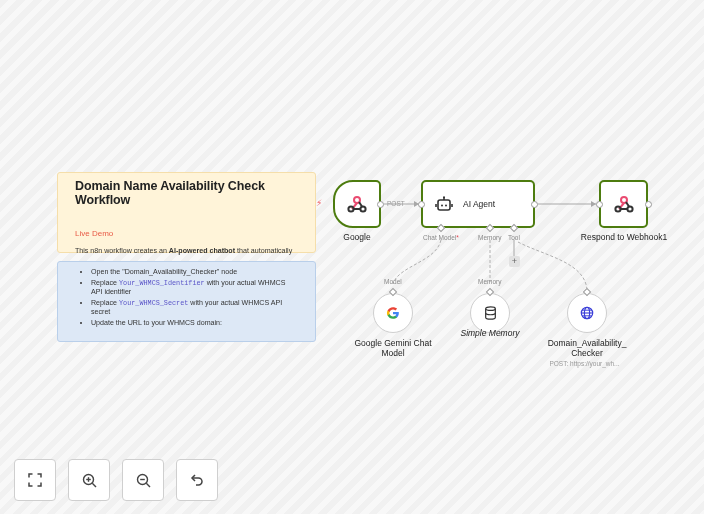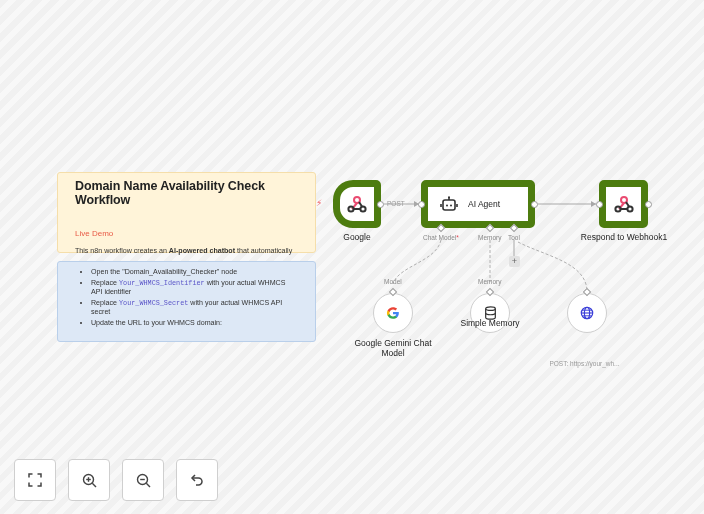--- a/index.html
+++ b/index.html
@@ -25,21 +25,21 @@
   .sticky .sub { font-size: 8px; color: #e85a46; margin: 22px 0 4px 0; }
   .sticky p { margin: 0; font-size: 7.1px; line-height: 18px; color: #333; }
   .sticky ul { margin: 0; padding-left: 16px; font-size: 7.1px; line-height: 9.6px; color: #333; }
   .sticky li { margin-bottom: 1px; }
   .code { font-family: "Liberation Mono", monospace; color: #5a55c8; font-size: 6.8px; }
   .sticky .url { display: block; font-family: "Liberation Mono", monospace; color: #5a55c8; font-size: 6.8px; }
 
   
   .node {
     position: absolute; box-sizing: border-box; background: #fff;
-    border: 7px solid #4d7c0f; border-radius: 5px;
+    border: 2px solid #4d7c0f; border-radius: 5px;
     display: flex; align-items: center; justify-content: center;
   }
   .node.trigger { border-radius: 20px 5px 5px 20px; }
   .node-label {
     position: absolute; font-size: 8.5px; color: #222; text-align: center;
     line-height: 10px;
   }
   .node-sub { position: absolute; font-size: 6.5px; color: #999; text-align: center; }
   .circle-node {
     position: absolute; box-sizing: border-box; width: 40px; height: 40px; border-radius: 50%;
@@ -174,32 +174,33 @@
 
   <div class="conn-label" style="left:478px; top:278px;">Memory</div>
   <div class="circle-node" style="left:470px; top:293px;">
     <svg width="13" height="14" viewBox="0 0 14 16">
       <ellipse cx="7" cy="3" rx="5.5" ry="2" fill="none" stroke="#333" stroke-width="1.4"></ellipse>
       <path d="M1.5 3 V13 C1.5 14.2 4 15 7 15 C10 15 12.5 14.2 12.5 13 V3" fill="none" stroke="#333" stroke-width="1.4"></path>
       <path d="M1.5 8 C1.5 9.2 4 10 7 10 C10 10 12.5 9.2 12.5 8" fill="none" stroke="#333" stroke-width="1.4"></path>
     </svg>
   </div>
   <div class="diamond" style="left:487px; top:289px;"></div>
-  <div class="node-label" style="left:450px; top:318px; width:80px;">Simple Memory</div>
+  <div class="node-label" style="left:450px; top:328px; width:80px;font-style:italic;">Simple Memory</div>
 
   <div class="circle-node" style="left:567px; top:293px;">
     <svg width="14" height="14" viewBox="0 0 16 16">
       <circle cx="8" cy="8" r="6.5" fill="none" stroke="#3b3fd8" stroke-width="1.4"></circle>
       <ellipse cx="8" cy="8" rx="3" ry="6.5" fill="none" stroke="#3b3fd8" stroke-width="1.3"></ellipse>
       <line x1="1.5" y1="8" x2="14.5" y2="8" stroke="#3b3fd8" stroke-width="1.3"></line>
       <line x1="2.5" y1="4.8" x2="13.5" y2="4.8" stroke="#3b3fd8" stroke-width="1.1"></line>
       <line x1="2.5" y1="11.2" x2="13.5" y2="11.2" stroke="#3b3fd8" stroke-width="1.1"></line>
     </svg>
   </div>
   <div class="diamond" style="left:584px; top:289px;"></div>
+  <div class="node-label" style="left:537px; top:338px; width:100px;"><span>Domain_Availability_</span><br><span>Checker</span></div>
   <div class="node-sub" style="left:537px; top:360px; width:95px;">POST: https://your_wh...</div>
 
   <div class="ctrl" style="left:14px;">
     <svg width="14" height="14" viewBox="0 0 14 14" fill="none" stroke="#444" stroke-width="1.5">
       <path d="M1 4.5V1h3.5M9.5 1H13v3.5M13 9.5V13H9.5M4.5 13H1V9.5"></path>
     </svg>
   </div>
   <div class="ctrl" style="left:68px;">
     <svg width="15" height="15" viewBox="0 0 15 15" fill="none" stroke="#444" stroke-width="1.4">
       <circle cx="6.5" cy="6.5" r="5"></circle>

